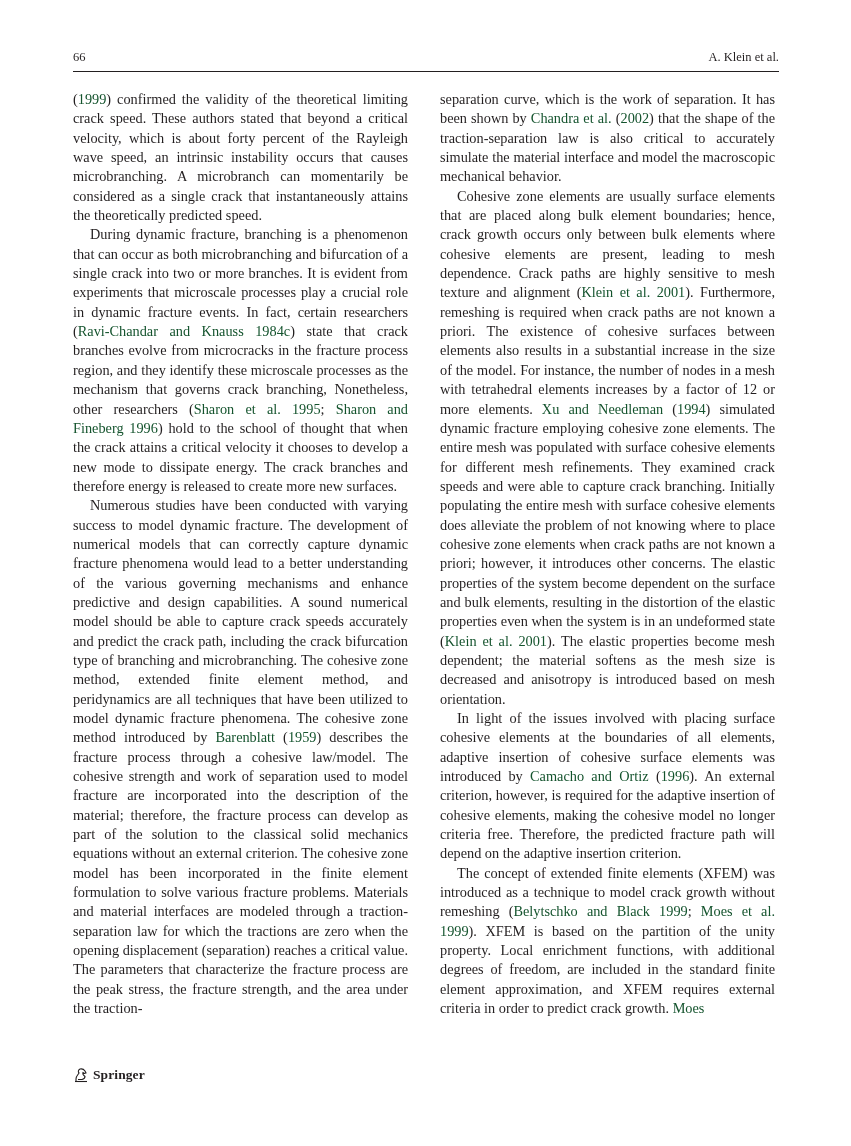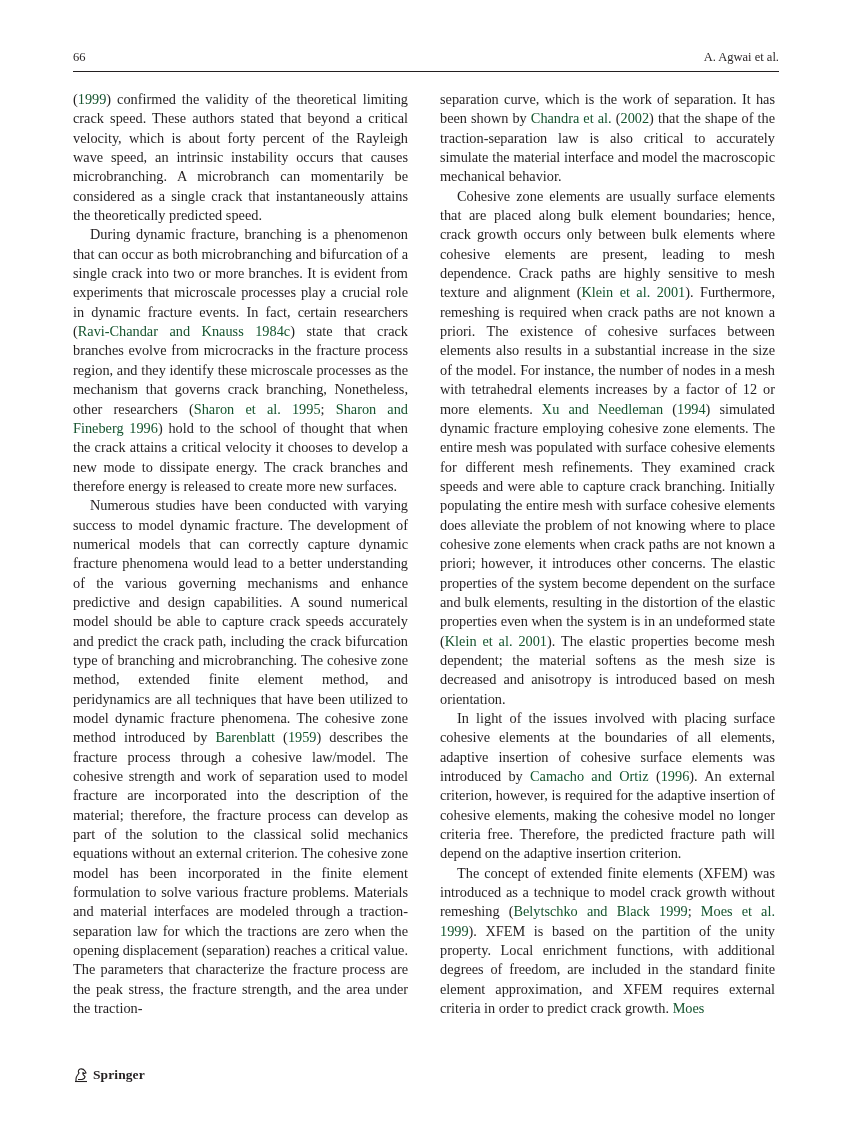--- a/index.html
+++ b/index.html
@@ -18,21 +18,21 @@
   .cite { color: #14532d; }
   .footer { position: absolute; left: 73px; top: 1063px; height: 20px; display: flex; align-items: flex-end; }
   .springer-icon { width: 16px; height: 16px; margin-right: 4px; }
   .springer-label { font-size: 13.5px; font-weight: bold; letter-spacing: 0.1px; }
 </style>
 </head>
 <body>
 
 <div class="header">
   <span class="page-num">66</span>
-  <span class="running-head">A. Agwai et al.</span>
+  <span class="running-head">A. Klein et al.</span>
 </div>
 <div class="rule"></div>
 
 <div class="col col-left">
   <p>(<a class="cite">1999</a><span>) confirmed the validity of the theoretical limiting crack speed. These authors stated that beyond a critical velocity, which is about forty percent of the Rayleigh wave speed, an intrinsic instability occurs that causes microbranching. A microbranch can momentarily be considered as a single crack that instantaneously attains the theoretically predicted speed.</span></p>
   <p class="indent"><span>During dynamic fracture, branching is a phenome­non that can occur as both microbranching and bifur­cation of a single crack into two or more branches. It is evident from experiments that microscale pro­cesses play a crucial role in dynamic fracture events. In fact, certain researchers (</span><a class="cite">Ravi-Chandar and Knauss 1984c</a><span>) state that crack branches evolve from micro­cracks in the fracture process region, and they iden­tify these microscale processes as the mechanism that governs crack branching, Nonetheless, other research­ers (</span><a class="cite">Sharon et al. 1995</a><span>; </span><a class="cite">Sharon and Fineberg 1996</a><span>) hold to the school of thought that when the crack attains a critical velocity it chooses to develop a new mode to dis­sipate energy. The crack branches and therefore energy is released to create more new surfaces.</span></p>
   <p class="indent"><span>Numerous studies have been conducted with varying success to model dynamic fracture. The development of numerical models that can correctly capture dynamic fracture phenomena would lead to a better understand­ing of the various governing mechanisms and enhance predictive and design capabilities. A sound numer­ical model should be able to capture crack speeds accurately and predict the crack path, including the crack bifurcation type of branching and microbran­ching. The cohesive zone method, extended finite ele­ment method, and peridynamics are all techniques that have been utilized to model dynamic fracture phenom­ena. The cohesive zone method introduced by </span><a class="cite">Baren­blatt</a><span> (</span><a class="cite">1959</a><span>) describes the fracture process through a cohesive law/model. The cohesive strength and work of separation used to model fracture are incorporated into the description of the material; therefore, the frac­ture process can develop as part of the solution to the classical solid mechanics equations without an external criterion. The cohesive zone model has been incorpo­rated in the finite element formulation to solve various fracture problems. Materials and material interfaces are modeled through a traction-separation law for which the tractions are zero when the opening displacement (separation) reaches a critical value. The parameters that characterize the fracture process are the peak stress, the fracture strength, and the area under the traction-</span></p>
 </div>
 
 <div class="col col-right">

